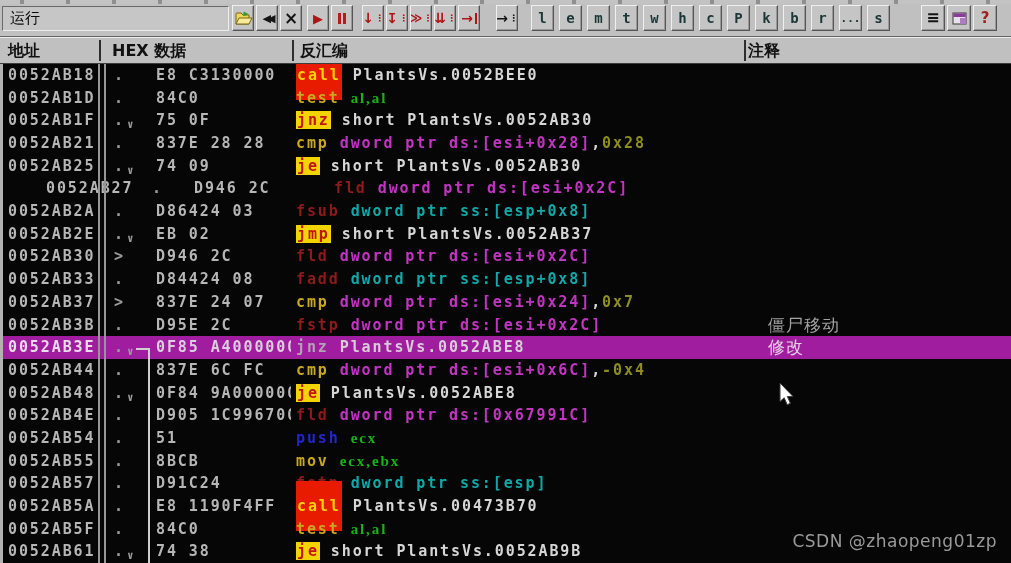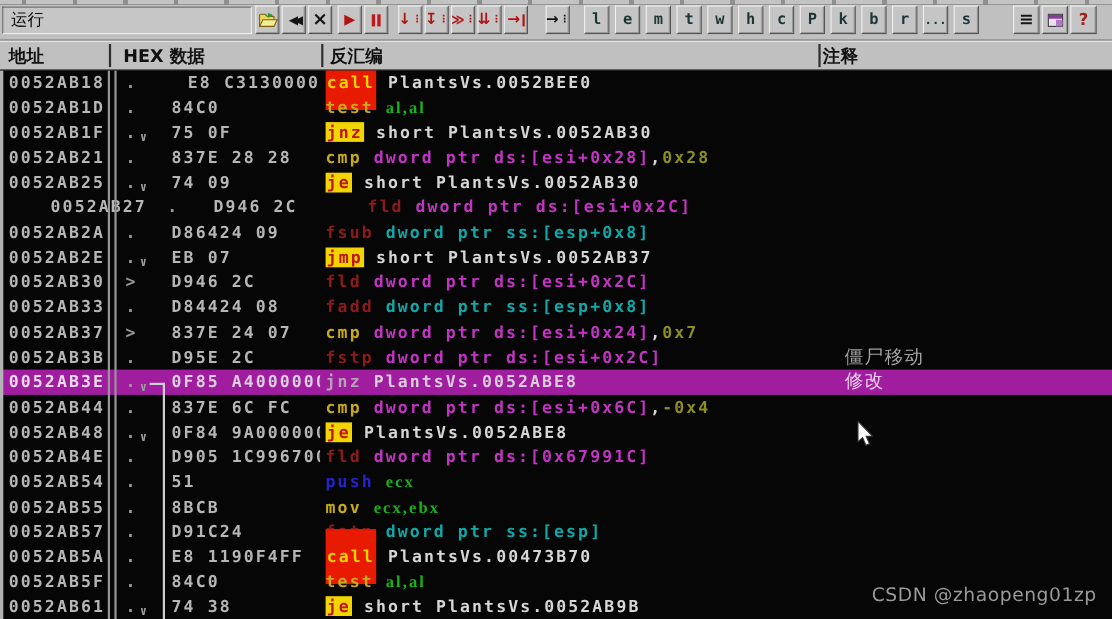--- a/index.html
+++ b/index.html
@@ -210,28 +210,28 @@
   <span class="lbl" style="left:112px">HEX 数据</span>
   <span class="lbl" style="left:300px">反汇编</span>
   <span class="lbl" style="left:748px">注释</span>
   <div class="hd" style="left:99px"></div>
   <div class="hd" style="left:292px"></div>
   <div class="hd" style="left:744px"></div>
 </div>
 
 <div class="table" id="table">
   <div id="rows">
-      <div class="row" style="top: 0px; text-align: right;"><span class="c-addr">0052AB18</span><span class="c-mk">.</span><span class="c-hex">E8 C3130000</span><span class="c-dis"><span class="sg-call">call</span><span class="sg-plain"> PlantsVs.0052BEE0</span></span></div>
+      <div class="row" style="top: 0px;"><span class="c-addr">0052AB18</span><span class="c-mk">.</span><span class="c-hex">E8 C3130000</span><span class="c-dis"><span class="sg-call">call</span><span class="sg-plain"> PlantsVs.0052BEE0</span></span></div>
       <div class="row" style="top: 22.6818px;"><span class="c-addr">0052AB1D</span><span class="c-mk">.</span><span class="c-hex">84C0</span><span class="c-dis"><span class="sg-mn">test </span><span class="sg-reg">al,al</span></span></div>
       <div class="row" style="top: 45.3636px;"><span class="c-addr">0052AB1F</span><span class="c-mk">.<span class="mk-down">∨</span></span><span class="c-hex">75 0F</span><span class="c-dis"><span class="sg-jump">jnz</span><span class="sg-plain"> short PlantsVs.0052AB30</span></span></div>
       <div class="row" style="top: 68.0455px;"><span class="c-addr">0052AB21</span><span class="c-mk">.</span><span class="c-hex">837E 28 28</span><span class="c-dis"><span class="sg-mn">cmp </span><span class="sg-ds">dword ptr ds:[esi+0x28]</span><span class="sg-plain">,</span><span class="sg-const">0x28</span></span></div>
       <div class="row" style="top: 90.7273px;"><span class="c-addr">0052AB25</span><span class="c-mk">.<span class="mk-down">∨</span></span><span class="c-hex">74 09</span><span class="c-dis"><span class="sg-jump">je</span><span class="sg-plain"> short PlantsVs.0052AB30</span></span></div>
       <div class="row" style="top: 113.409px; margin-left: 38px;"><span class="c-addr">0052AB27</span><span class="c-mk">.</span><span class="c-hex">D946 2C</span><span class="c-dis"><span class="sg-fpu">fld </span><span class="sg-ds">dword ptr ds:[esi+0x2C]</span></span></div>
-      <div class="row" style="top: 136.091px;"><span class="c-addr">0052AB2A</span><span class="c-mk">.</span><span class="c-hex">D86424 09</span><span class="c-dis"><span class="sg-fpu">fsub </span><span class="sg-ss">dword ptr ss:[esp+0x8]</span></span></div>
-      <div class="row" style="top: 158.773px;"><span class="c-addr">0052AB2E</span><span class="c-mk">.<span class="mk-down">∨</span></span><span class="c-hex">EB 07</span><span class="c-dis"><span class="sg-jump">jmp</span><span class="sg-plain"> short PlantsVs.0052AB37</span></span></div>
+      <div class="row" style="top: 136.091px;"><span class="c-addr">0052AB2A</span><span class="c-mk">.</span><span class="c-hex">D86424 03</span><span class="c-dis"><span class="sg-fpu">fsub </span><span class="sg-ss">dword ptr ss:[esp+0x8]</span></span></div>
+      <div class="row" style="top: 158.773px;"><span class="c-addr">0052AB2E</span><span class="c-mk">.<span class="mk-down">∨</span></span><span class="c-hex">EB 02</span><span class="c-dis"><span class="sg-jump">jmp</span><span class="sg-plain"> short PlantsVs.0052AB37</span></span></div>
       <div class="row" style="top: 181.455px;"><span class="c-addr">0052AB30</span><span class="c-mk">&gt;</span><span class="c-hex">D946 2C</span><span class="c-dis"><span class="sg-fpu">fld </span><span class="sg-ds">dword ptr ds:[esi+0x2C]</span></span></div>
       <div class="row" style="top: 204.136px;"><span class="c-addr">0052AB33</span><span class="c-mk">.</span><span class="c-hex">D84424 08</span><span class="c-dis"><span class="sg-fpu">fadd </span><span class="sg-ss">dword ptr ss:[esp+0x8]</span></span></div>
       <div class="row" style="top: 226.818px;"><span class="c-addr">0052AB37</span><span class="c-mk">&gt;</span><span class="c-hex">837E 24 07</span><span class="c-dis"><span class="sg-mn">cmp </span><span class="sg-ds">dword ptr ds:[esi+0x24]</span><span class="sg-plain">,</span><span class="sg-const">0x7</span></span></div>
       <div class="row" style="top: 249.5px;"><span class="c-addr">0052AB3B</span><span class="c-mk">.</span><span class="c-hex">D95E 2C</span><span class="c-dis"><span class="sg-fpu">fstp </span><span class="sg-ds">dword ptr ds:[esi+0x2C]</span></span><span class="c-com">僵尸移动</span></div>
       <div class="row selected" style="top: 272.182px;"><span class="c-addr">0052AB3E</span><span class="c-mk">.<span class="mk-down">∨</span></span><span class="c-hex">0F85 A4000000</span><span class="c-dis"><span class="sg-sel-mn">jnz</span><span class="sg-sel-plain"> PlantsVs.0052ABE8</span></span><span class="c-com">修改</span></div>
       <div class="row" style="top: 294.864px;"><span class="c-addr">0052AB44</span><span class="c-mk">.</span><span class="c-hex">837E 6C FC</span><span class="c-dis"><span class="sg-mn">cmp </span><span class="sg-ds">dword ptr ds:[esi+0x6C]</span><span class="sg-plain">,</span><span class="sg-const">-0x4</span></span></div>
       <div class="row" style="top: 317.545px;"><span class="c-addr">0052AB48</span><span class="c-mk">.<span class="mk-down">∨</span></span><span class="c-hex">0F84 9A000000</span><span class="c-dis"><span class="sg-jump">je</span><span class="sg-plain"> PlantsVs.0052ABE8</span></span></div>
       <div class="row" style="top: 340.227px;"><span class="c-addr">0052AB4E</span><span class="c-mk">.</span><span class="c-hex">D905 1C996700</span><span class="c-dis"><span class="sg-fpu">fld </span><span class="sg-ds">dword ptr ds:[0x67991C]</span></span></div>
       <div class="row" style="top: 362.909px;"><span class="c-addr">0052AB54</span><span class="c-mk">.</span><span class="c-hex">51</span><span class="c-dis"><span class="sg-push">push </span><span class="sg-reg">ecx</span></span></div>
       <div class="row" style="top: 385.591px;"><span class="c-addr">0052AB55</span><span class="c-mk">.</span><span class="c-hex">8BCB</span><span class="c-dis"><span class="sg-mn">mov </span><span class="sg-reg">ecx,ebx</span></span></div>

